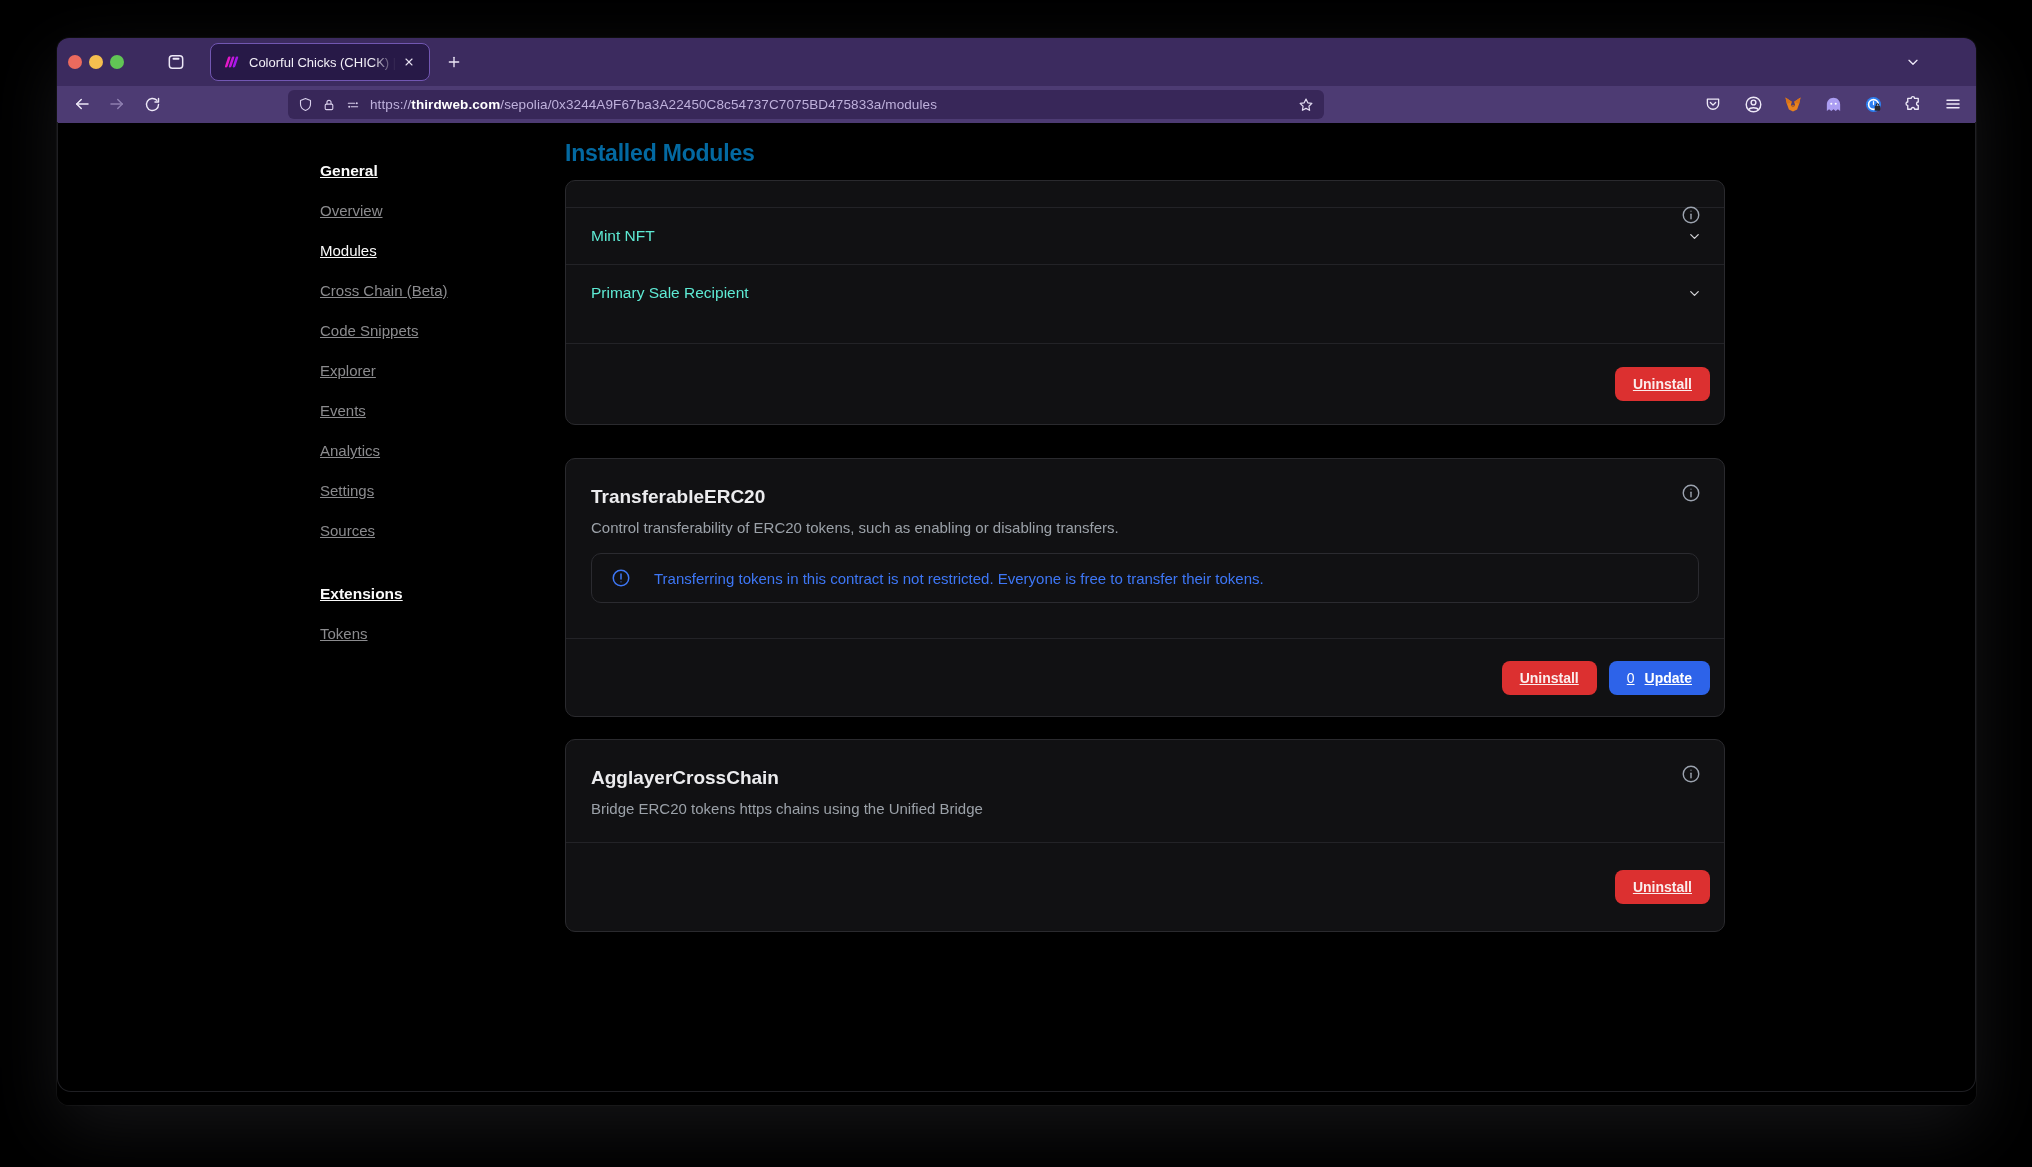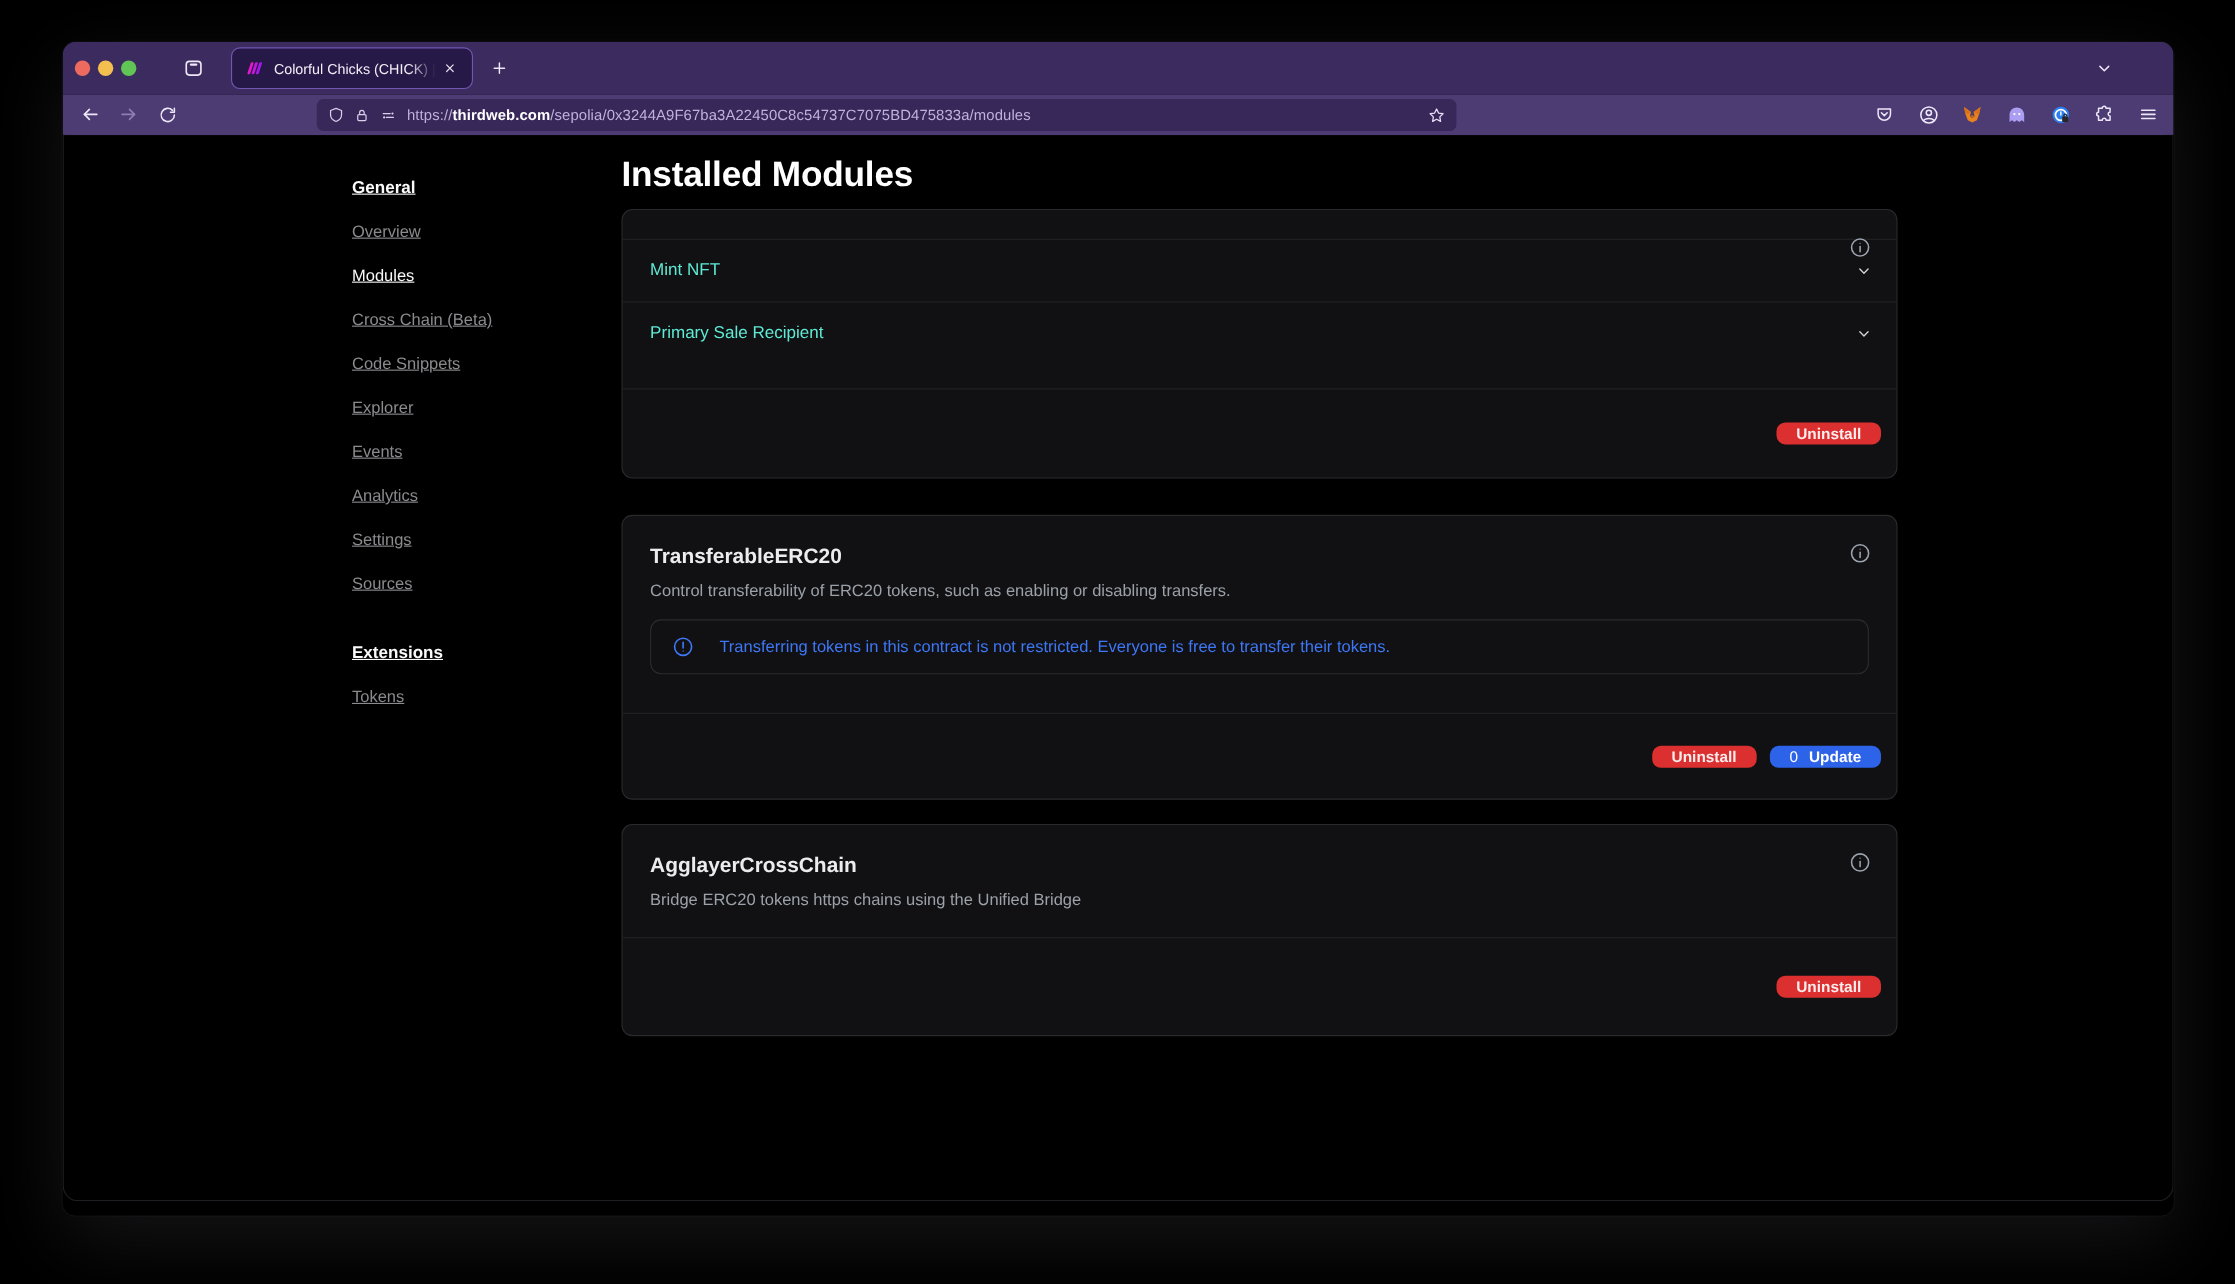--- a/index.html
+++ b/index.html
@@ -45,39 +45,39 @@
 
   
   .sidebar { position:absolute; left:263px; top:28px; width:215px; font-size:15px; }
   .sidebar li { list-style:none; height:40px; line-height:40px; color:#8B8B8E; cursor:pointer;text-decoration:underline; }
   .sidebar li.heading { color:#FAFAFA; font-weight:700; font-size:15.5px; cursor:default; }
   .sidebar li.active { color:#FAFAFA; font-weight:500; }
   .sidebar li.gap { margin-top:23px; }
 
   
   .main { position:absolute; left:508px; top:0; width:1160px; }
-  .main h1 { margin:17px 0 13px; font-size:32px; font-weight:700; color:#ffffff; letter-spacing:-0.2px; }
+  .main h1 { margin:17px 0 13px; font-size:23px; font-weight:700; color:#0369a1; letter-spacing:-0.2px; }
 
   .card { position:relative; background:#111113; border:1px solid #2A2A2E; border-radius:10px; }
   .card.m33 { margin-top:33px; } .card.m22 { margin-top:22px; }
   .card-head { padding:26px 25px 0; }
   .card-title { font-size:19px; font-weight:600; color:#ECECEE; line-height:24px; }
   .card-desc { margin-top:9px; font-size:15px; color:#9BA1A8; line-height:20px; }
   .card-info { position:absolute; right:23px; top:24px; display:flex; }
 
   .rows { margin-top:26px; }
   .acc-row { height:57px; border-top:1px solid #232327; display:flex; align-items:center; justify-content:space-between;
     padding:0 22px 0 25px; cursor:pointer; }
   .acc-label { font-size:15.5px; font-weight:500; color:#5eead4; }
 
   .card-footer { border-top:1px solid #232327; display:flex; align-items:center; justify-content:flex-end; gap:12px; padding:0 14px; }
   .f81{height:81px; margin-top:22px;} .f78{height:78px; margin-top:35px;} .f89{height:89px; margin-top:23px;}
 
-  .btn { height:20px; border:none; border-radius:8px; padding:0 18px; font-family:"Liberation Sans",sans-serif;
-    font-size:14px; font-weight:600; color:#FFF; display:flex; align-items:center; cursor:pointer; }
+  .btn { height:34px; border:none; border-radius:8px; padding:0 18px; font-family:"Liberation Sans",sans-serif;
+    font-size:14px; font-weight:600; color:#FFF; display:flex; align-items:center; cursor:pointer;text-decoration:underline; }
   .btn-danger { background:#DC3030; color:#FBEDED; }
   .btn-primary { background:#2D63E9; gap:10px; }
   .btn-primary .badge { font-weight:400; }
 
   
   .restrict-row { margin-top:21px; padding:0 25px; display:flex; align-items:center; gap:14px; height:24px; }
   .restrict-label { font-size:14.5px; font-weight:500; color:#E8E8EA; }
   .toggle { position:relative; width:45px; height:25px; border-radius:13px; background:#3B3B41; cursor:pointer; flex:none; }
   .toggle .knob { position:absolute; left:2px; top:2px; width:21px; height:21px; border-radius:50%; background:#121214; }
   .alert { margin:15px 25px 0; height:50px; border:1px solid #2B2B30; border-radius:10px;

